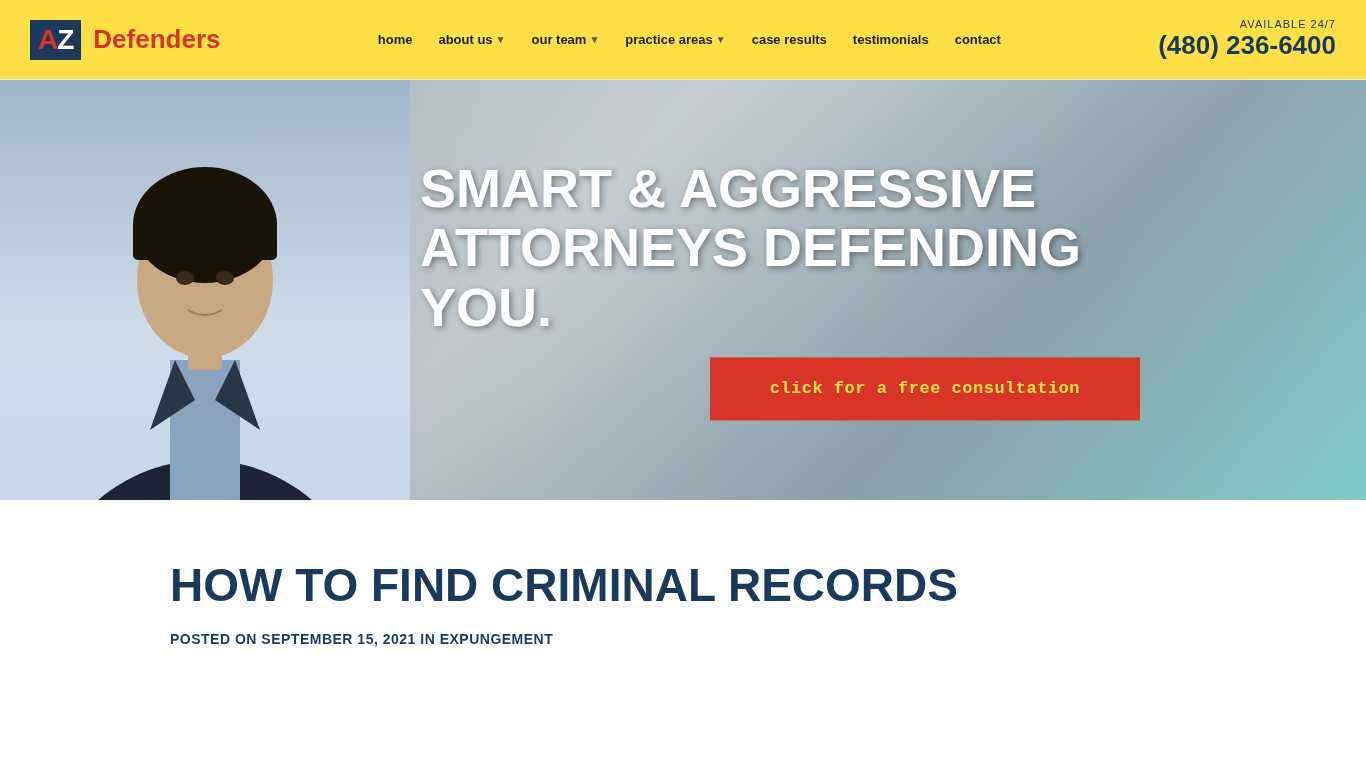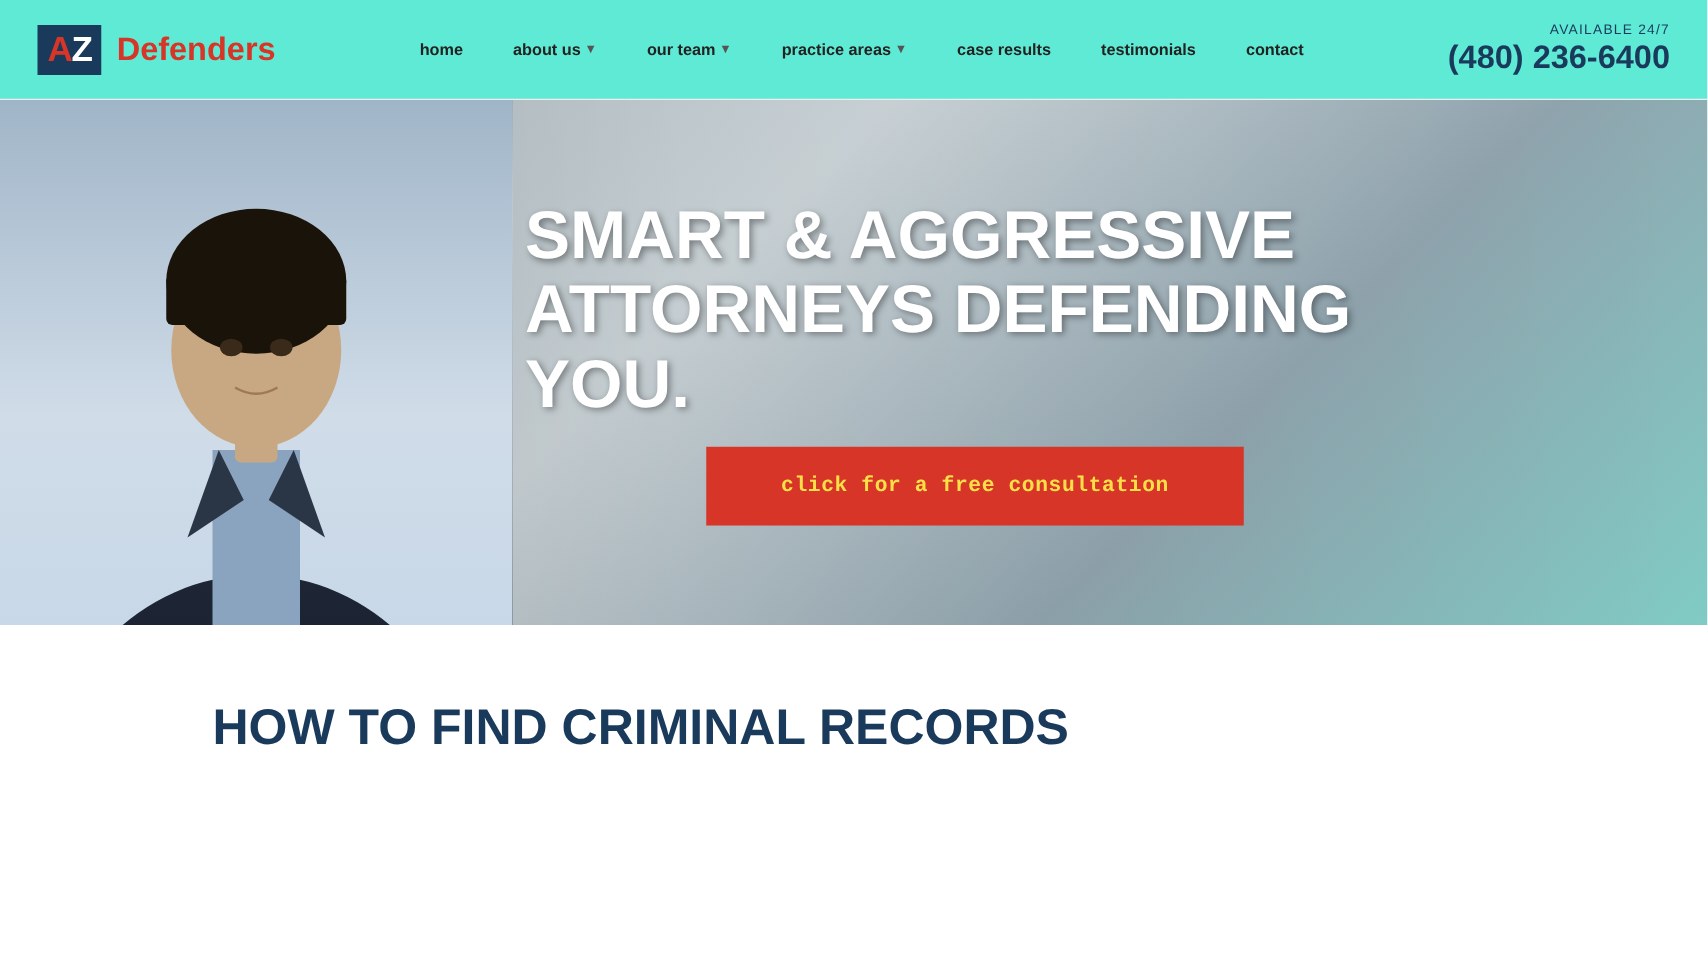--- a/index.html
+++ b/index.html
@@ -14,21 +14,21 @@
       width: 1366px;
       overflow-x: hidden;
     }
 
     
     header {
       display: flex;
       align-items: center;
       justify-content: space-between;
       padding: 10px 30px;
-      background: #5eead4;
+      background: #fde047;
       border-bottom: 1px solid #eee;
       height: 80px;
     }
 
     .logo-container {
       display: flex;
       align-items: center;
       text-decoration: none;
     }
 
@@ -44,21 +44,21 @@
     .logo-defenders {
       font-size: 26px;
       font-weight: 700;
       color: #d63527;
       margin-left: 12px;
     }
 
     nav {
       display: flex;
       align-items: center;
-      gap: 20px;
+      gap: 6px;
     }
 
     .nav-item {
       display: flex;
       align-items: center;
       gap: 3px;
       padding: 8px 10px;
       font-size: 13px;
       font-weight: 600;
       color: #222;
@@ -122,21 +122,21 @@
       overflow: hidden;
     }
 
     .hero-content {
       position: absolute;
       left: 420px;
       top: 50%;
       transform: translateY(-50%);
       display: flex;
       flex-direction: column;
-      align-items: center;
+      align-items: flex-end;
       gap: 20px;
     }
 
     .hero-headline {
       font-size: 54px;
       font-weight: 900;
       color: #fff;
       text-transform: uppercase;
       line-height: 1.1;
       text-shadow: 2px 2px 6px rgba(0,0,0,0.4);
@@ -160,21 +160,21 @@
       text-align: center;
     }
 
     
     .content-area {
       padding: 60px 170px 40px 170px;
       background: #fff;
     }
 
     .article-title {
-      font-size: 40px;
+      font-size: 46px;
       font-weight: 900;
       color: #1a3a5c;
       text-transform: uppercase;
       line-height: 1.1;
       font-family: 'Arial Black', Arial, sans-serif;
       margin-bottom: 20px;
       max-width: 900px;
     }
 
     .article-meta {
@@ -283,13 +283,17 @@
     </div>
     <button class="hero-cta-btn">click for a free consultation</button>
   </div>
 </section>
 
 <div class="content-area">
   <h1 class="article-title">
     <span>HOW TO FIND CRIMINAL RECORDS</span><br>
   </h1>
 
+  <div class="article-meta">
+    <span>POSTED ON SEPTEMBER 15, 2021 IN</span>
+    <span class="category">EXPUNGEMENT</span>
+  </div>
 </div>
 
 </body></html>

